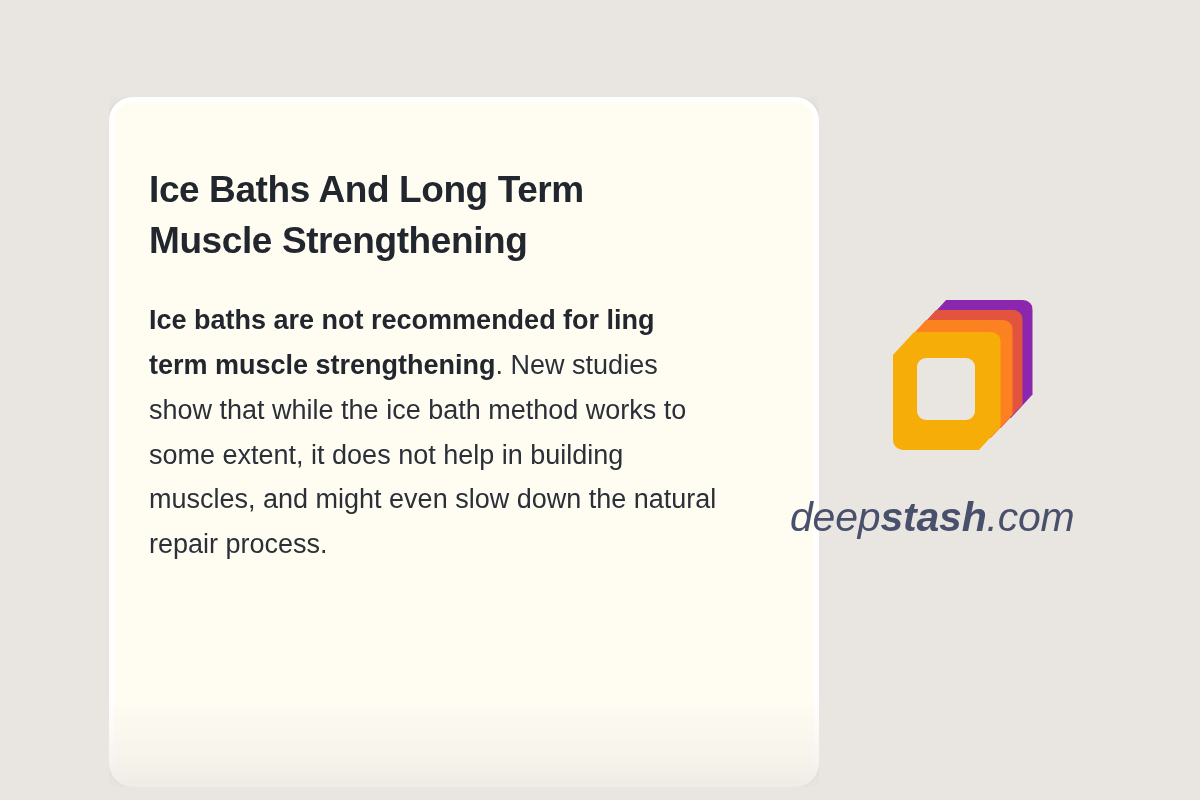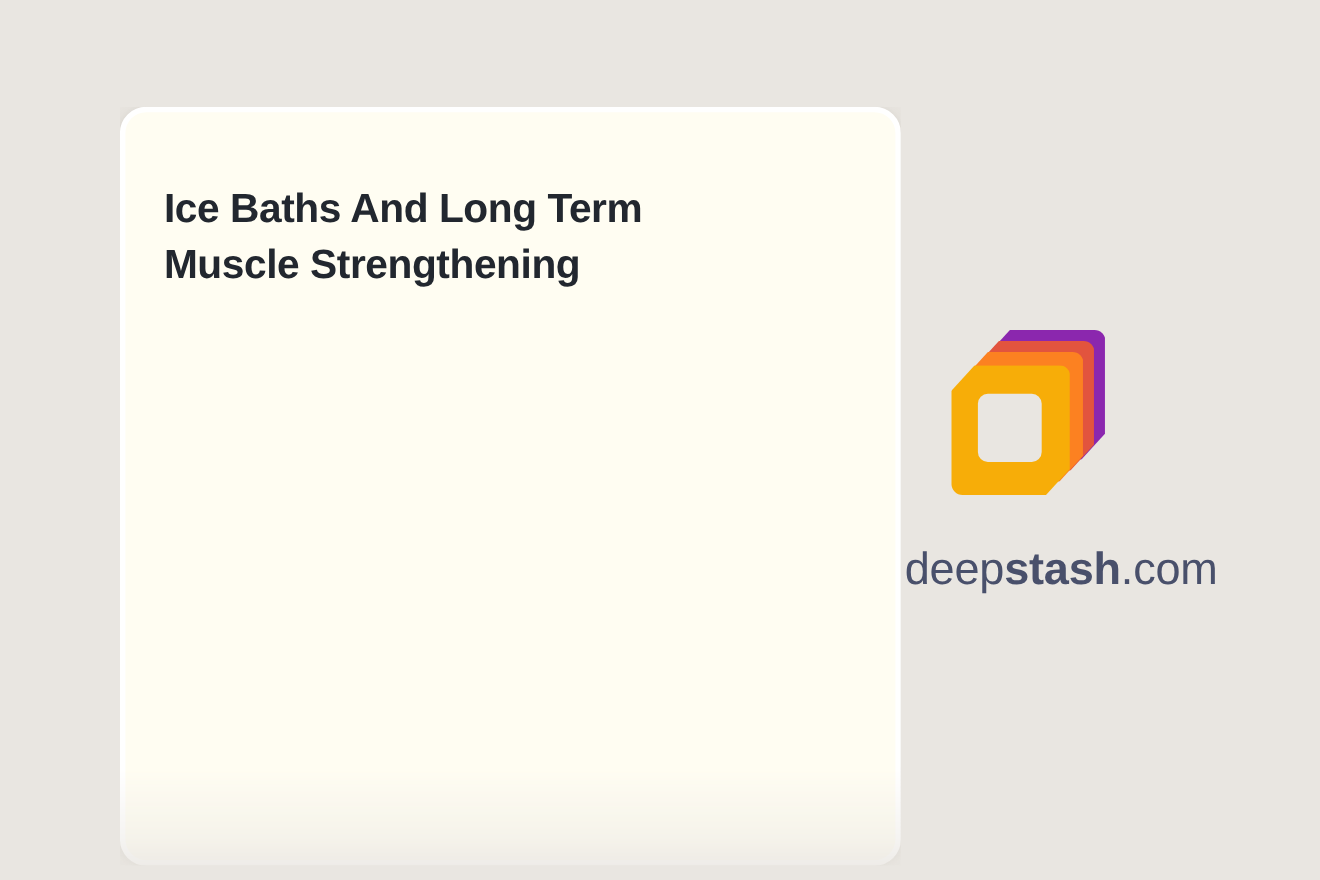--- a/index.html
+++ b/index.html
@@ -69,24 +69,25 @@
   }
   .card-para b,
   .card-para strong {
     font-weight: 700;
     color: #22272f;
   }
 
   
   .brand {
     position: absolute;
-    left: 762px;
+    left: 790px;
     top: 300px;
     width: 345px;
-    text-align: right;
+    text-align: left;
+    font-style: italic;
   }
   .logo-stack {
     position: relative;
     width: 140px;
     height: 152px;
     margin: 0 auto 42px auto;
   }
   .layer {
     position: absolute;
     width: 108px;
@@ -121,20 +122,23 @@
 </style>
 </head>
 <body>
 
 <div class="card-wrap">
   <div class="card">
     <div class="card-inner">
 
       <h1 class="card-title">Ice Baths And Long Term Muscle Strengthening</h1>
 
+      <p class="card-para">
+        <b>Ice baths are not recommended for ling term muscle strengthening</b><span>. New studies show that while the ice bath method works to some extent, it does not help in building muscles, and might even slow down the natural repair process.</span>
+      </p>
 
 
     </div>
   </div>
 </div>
 
 <div class="brand">
 
   <div class="logo-stack">
     <div class="layer l1"></div>

